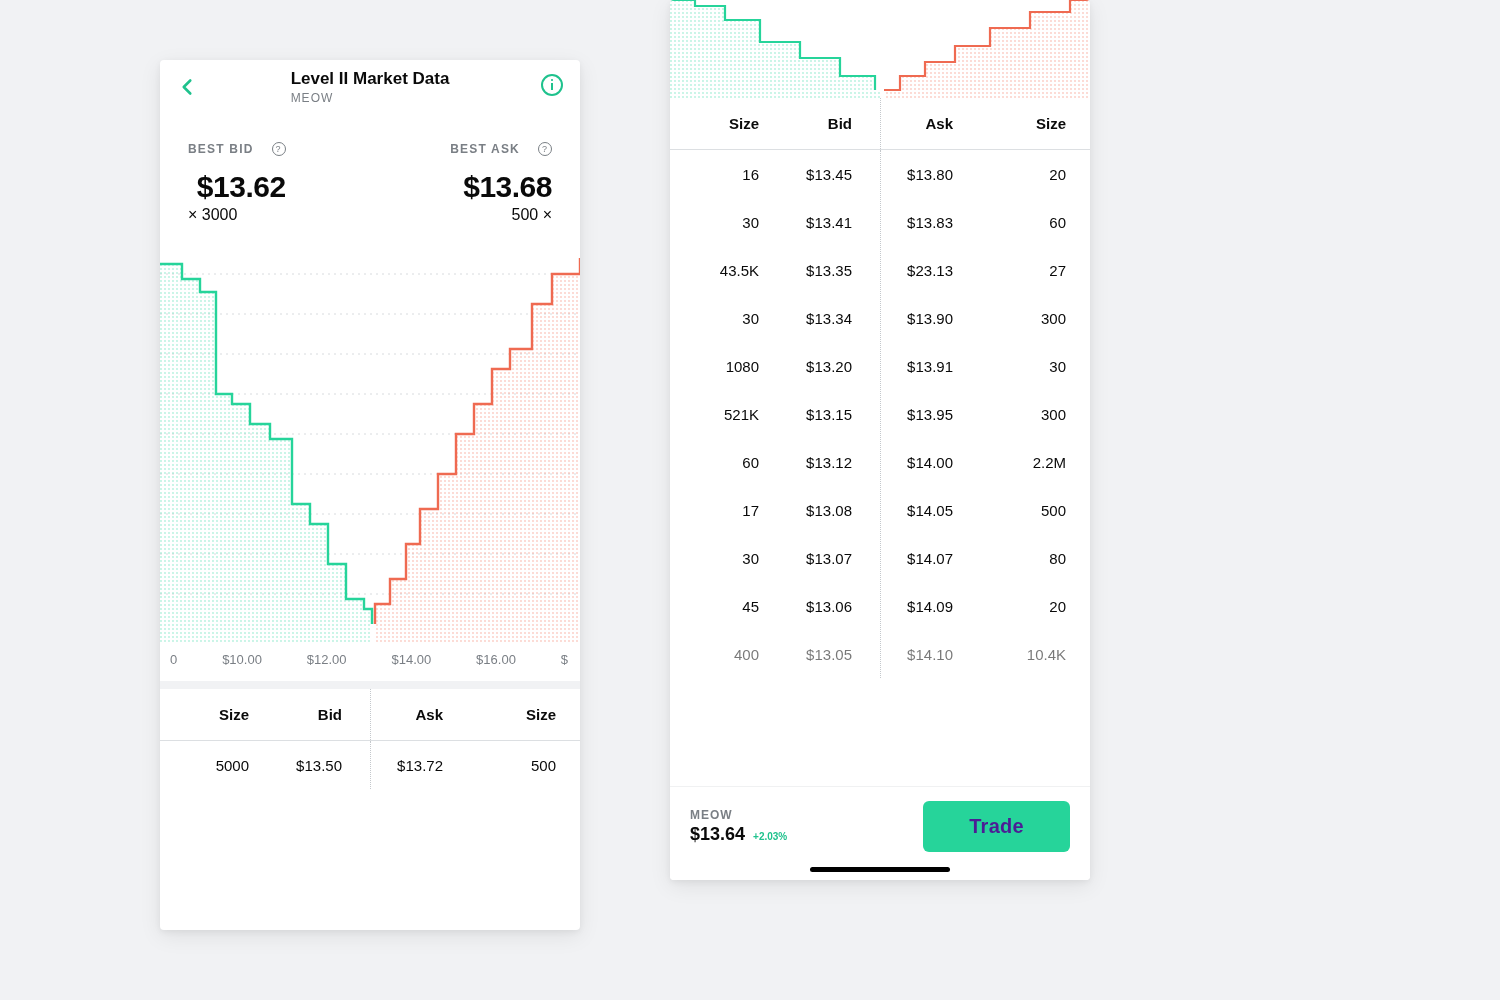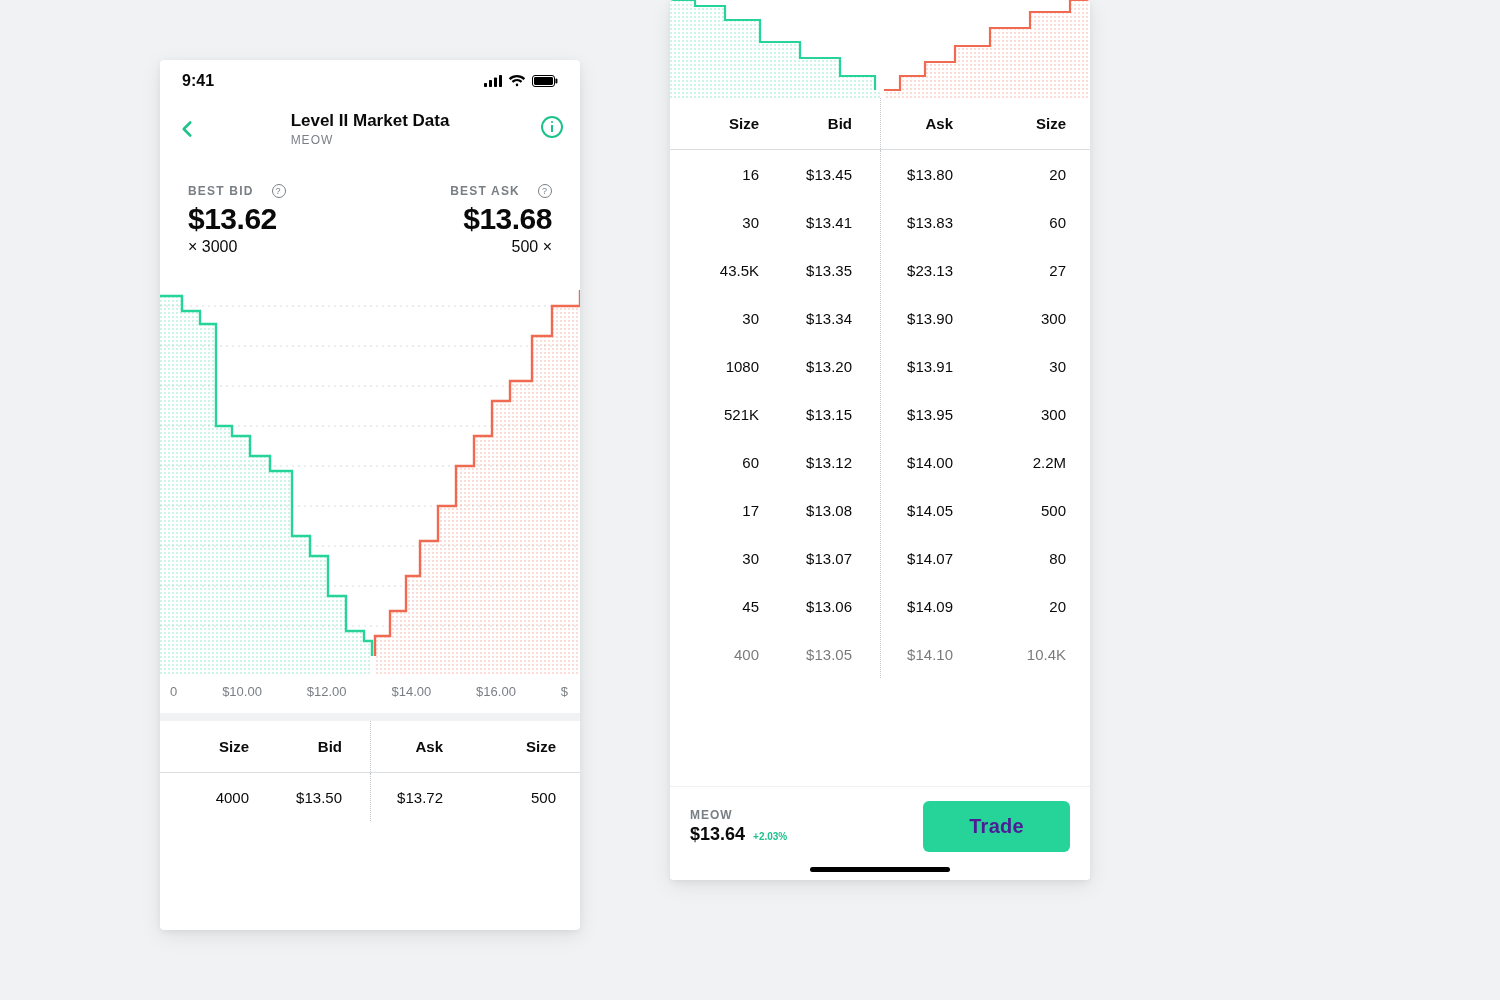--- a/index.html
+++ b/index.html
@@ -47,21 +47,21 @@
   .navheader { position:relative; height:54px; display:flex; align-items:center; justify-content:center; }
   .navtitle { text-align:left; }
   .navtitle .line1 { font-size:17px; font-weight:600; }
   .navtitle .line2 { font-size:12px; letter-spacing:1px; color:var(--muted); margin-top:2px; }
   .back { position:absolute; left:14px; top:14px; width:28px; height:28px; color:var(--green-ink); }
   .info { position:absolute; right:14px; top:13px; width:26px; height:26px; color:var(--green-ink); }
 
   
   .bestrow { display:flex; justify-content:space-between; padding:28px 28px 20px; }
   .bestcol .label { font-size:12px; letter-spacing:1.2px; color:var(--muted); font-weight:600; display:flex; align-items:center; gap:18px;}
-  .bestcol .price { font-size:30px; font-weight:800; margin-top:4px; letter-spacing:-0.5px;}
+  .bestcol .price { font-size:30px; font-weight:800; margin-top:14px; letter-spacing:-0.5px;text-align:right;}
   .bestcol .size  { font-size:16px; color:var(--ink); margin-top:2px; font-weight:500;}
   .bestcol.right { text-align:right; }
   .bestcol.right .label { justify-content:center; }
   .q { width:14px; height:14px; border:1.2px solid var(--muted); border-radius:50%; display:inline-flex; align-items:center; justify-content:center; font-size:9px; color:var(--muted); font-weight:500;}
 
   
   .depth-chart { width:100%; display:block; }
   .axis-ticks { display:flex; justify-content:space-between; padding:8px 12px 14px 10px; font-size:13px; color:var(--muted); }
   .axis-ticks span { font-weight:500; }
 
@@ -113,41 +113,20 @@
 
   
   .mini-chart { width:100%; height:98px; display:block; }
 </style>
 </head>
 <body>
 
 <div class="stage">
 
   <div class="phone phone-left">
-    <div class="statusbar">
-      <span>9:41</span>
-      <span class="status-icons">
-        <svg width="18" height="12" viewBox="0 0 18 12">
-            <rect x="0" y="8" width="3" height="4" rx="0.8"></rect>
-            <rect x="5" y="5" width="3" height="7" rx="0.8"></rect>
-            <rect x="10" y="2.5" width="3" height="9.5" rx="0.8"></rect>
-            <rect x="15" y="0" width="3" height="12" rx="0.8"></rect>
-          </svg>
-        <svg width="18" height="12" viewBox="0 0 18 12">
-            <path d="M9 11.2a1.3 1.3 0 1 0 0-2.6 1.3 1.3 0 0 0 0 2.6Z"></path>
-            <path d="M3.6 6.1a8 8 0 0 1 10.8 0l-1.6 1.6a5.7 5.7 0 0 0-7.6 0L3.6 6.1Z"></path>
-            <path d="M.8 3.3a12 12 0 0 1 16.4 0l-1.6 1.6a9.7 9.7 0 0 0-13.2 0L.8 3.3Z"></path>
-          </svg>
-        <svg width="26" height="12" viewBox="0 0 26 12">
-            <rect x="0.5" y="0.5" width="22" height="11" rx="2.5" fill="none" stroke="#000" stroke-width="1"></rect>
-            <rect x="2" y="2" width="19" height="8" rx="1.4"></rect>
-            <rect x="23.4" y="3.5" width="2" height="5" rx="1"></rect>
-          </svg>
-      </span>
-    </div>
 
     <div class="navheader">
       <span class="back">
         <svg width="26" height="26" viewBox="0 0 24 24" fill="none" stroke="currentColor" stroke-width="2.4" stroke-linecap="round" stroke-linejoin="round">
             <polyline points="15 18 9 12 15 6"></polyline>
           </svg>
       </span>
       <div class="navtitle">
         <div class="line1">Level II Market Data</div>
         <div class="line2">MEOW</div>
@@ -220,21 +199,21 @@
 
     <div class="thead-sep"></div>
     <div class="thead">
       <div class="cell-l">Size</div>
       <div class="cell-l">Bid</div>
       <div class="cell-r" style="padding-right:20px">Ask</div>
       <div class="cell-r">Size</div>
       <div class="vsep"></div>
     </div>
     <div class="trow">
-      <div class="cell-l">4000</div>
+      <div class="cell-l">5000</div>
       <div class="cell-l">$13.50</div>
       <div class="cell-r" style="padding-right:20px">$13.72</div>
       <div class="cell-r">500</div>
       <div class="vsep"></div>
     </div>
   </div>
 
   <div class="phone phone-right">
 
     <svg class="mini-chart" viewBox="0 0 420 98" preserveAspectRatio="none">

